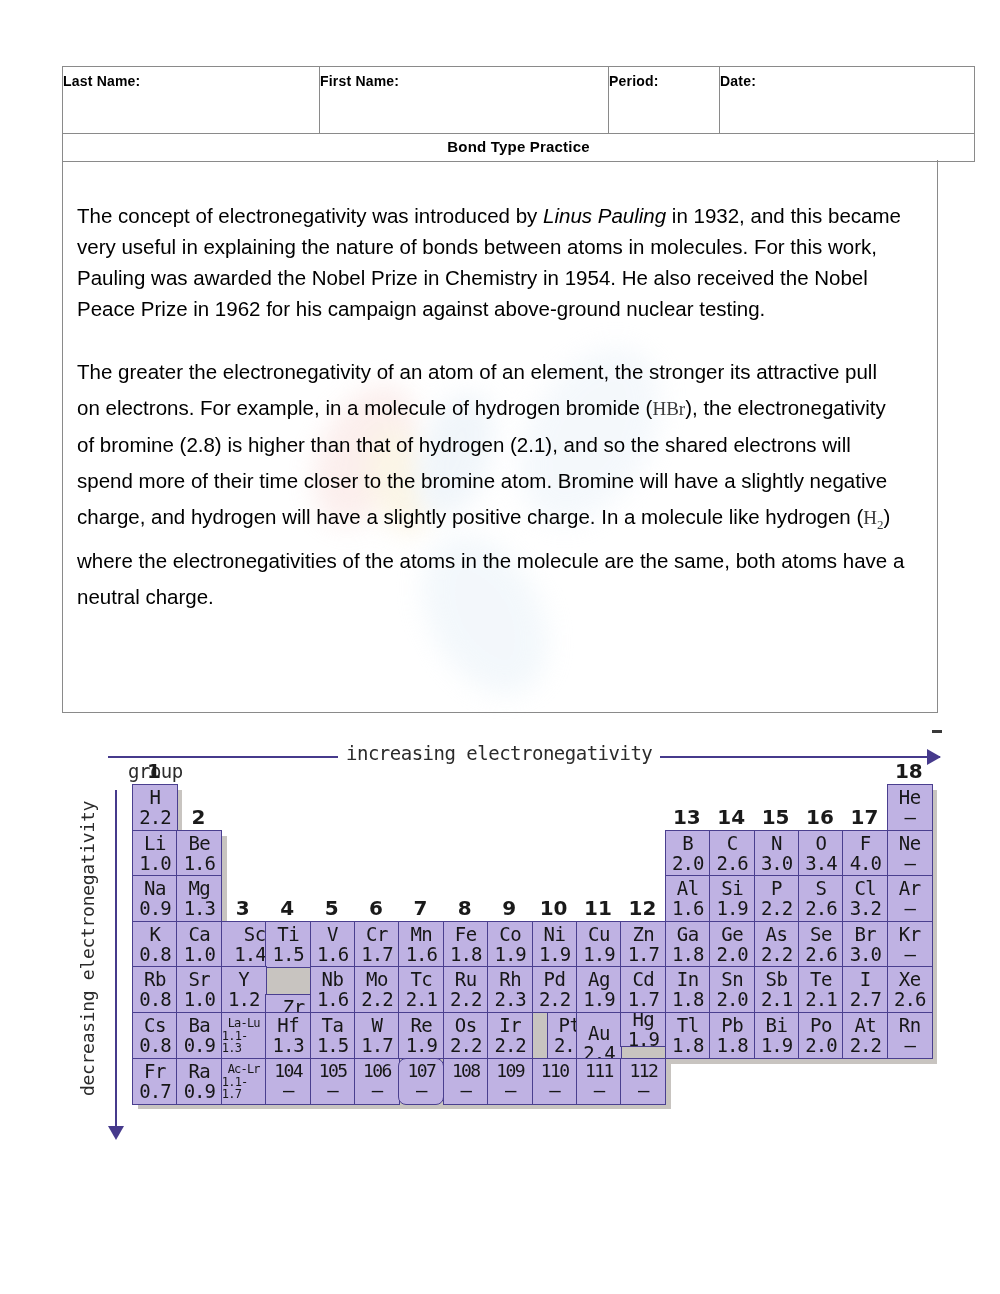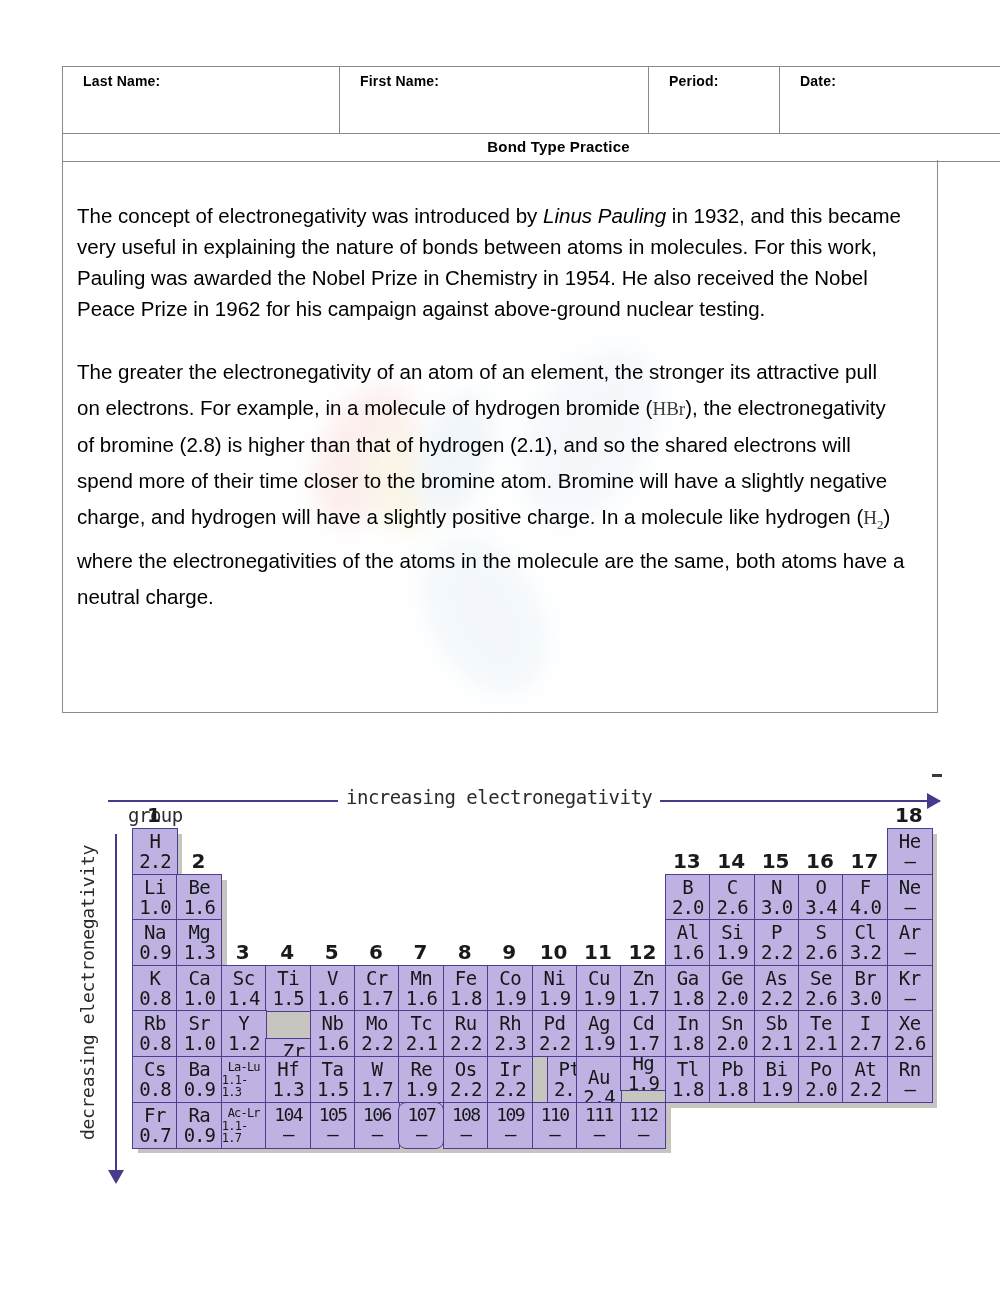--- a/index.html
+++ b/index.html
@@ -47,21 +47,21 @@
     z-index: 2;
   }
   .form-table {
     border-collapse: collapse;
     width: 100%;
     table-layout: fixed;
   }
   .form-table td {
     border: 1px solid #8a8a8a;
     vertical-align: top;
-    padding: 6px 8px 0 20px;
+    padding: 6px 8px 0 0;
     height: 60px;
     font-size: 14px;
     font-weight: bold;
     letter-spacing: 0.2px;
     color: #000;
   }
   .c-last   { width: 248px; }
   .c-first  { width: 280px; }
   .c-period { width: 102px; }
   .c-date   { width: 246px; }
@@ -109,21 +109,21 @@
     color: #3b3b3b;
   }
   .sci sub {
     font-size: 13px;
   }
 
   
   .figure {
     position: absolute;
     left: 0;
-    top: 754px;
+    top: 710px;
     width: 1000px;
     height: 470px;
     z-index: 2;
     font-family: "DejaVu Sans Mono", monospace;
   }
 
   .arrow-top {
     position: absolute;
     left: 108px;
     top: 36px;
@@ -513,21 +513,21 @@
         <div class="val">–</div>
       </div>
       <div class="cell" style="left: 0px; top: 136.8px; width: 45.9px; height: 47.1px;">
         <div class="sym">K</div>
         <div class="val">0.8</div>
       </div>
       <div class="cell" style="left: 44.4px; top: 136.8px; width: 45.9px; height: 47.1px;">
         <div class="sym">Ca</div>
         <div class="val">1.0</div>
       </div>
-      <div class="cell" style="left: 88.8px; top: 136.8px; width: 45.9px; height: 47.1px;">
+      <div class="cell" style="left: 88.8px; top: 136.8px; width: 45.9px; height: 47.1px; align-items: flex-end;">
         <div class="sym">Sc</div>
         <div class="val">1.4</div>
       </div>
       <div class="cell" style="left: 133.2px; top: 136.8px; width: 45.9px; height: 47.1px;">
         <div class="sym">Ti</div>
         <div class="val">1.5</div>
       </div>
       <div class="cell" style="left: 177.6px; top: 136.8px; width: 45.9px; height: 47.1px;">
         <div class="sym">V</div>
         <div class="val">1.6</div>

